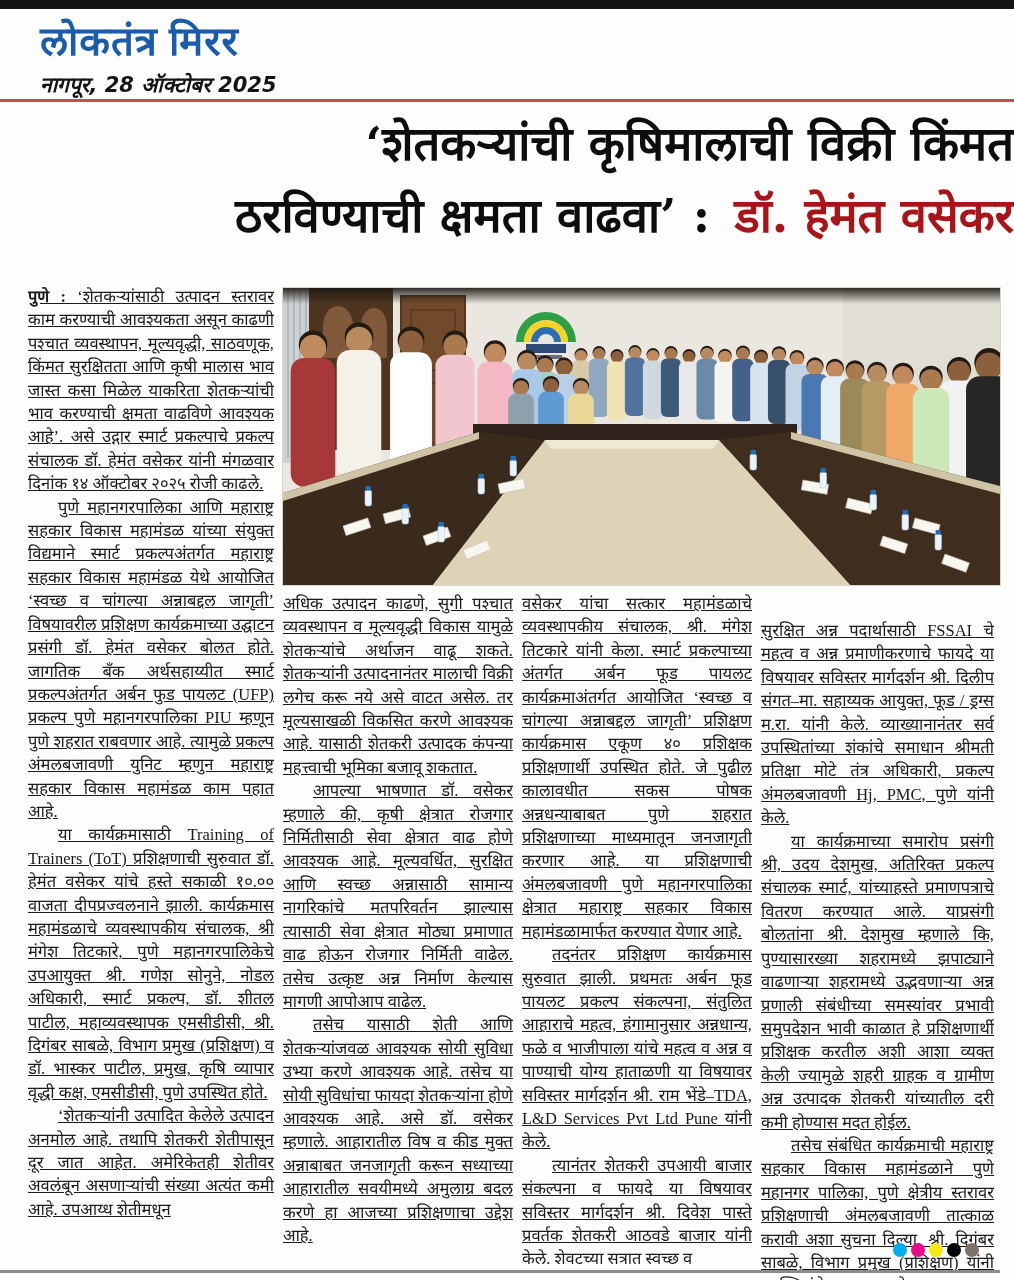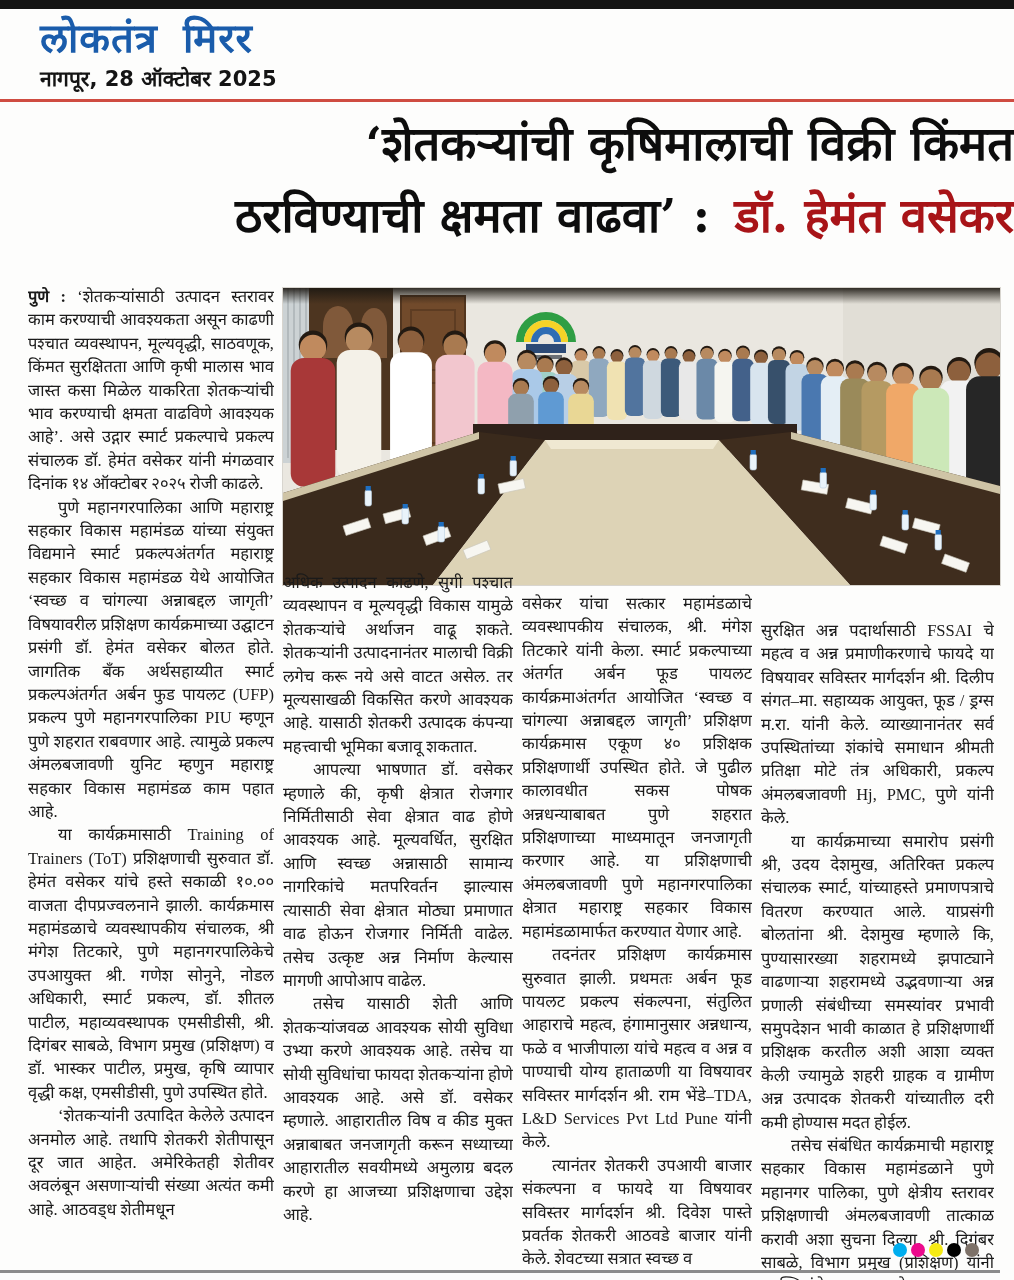--- a/index.html
+++ b/index.html
@@ -5,48 +5,48 @@
   html,body{margin:0;padding:0;background:#ffffff;}
   .page{
     position:relative;width:1014px;height:1280px;margin:0 auto;
     background:#fdfdfc;overflow:hidden;
     font-family:"Liberation Serif","DejaVu Serif",serif;
     color:#161616;
   }
   .topbar{position:absolute;top:0;left:0;width:1014px;height:9px;background:#141414;}
   .masthead{position:absolute;top:20px;left:40px;}
   .logo{
-    font-family:Liberation Mono, monospace;
+    font-family:Liberation Serif, serif;
     font-weight:bold;font-size:40px;line-height:44px;color:#1a5cab;letter-spacing:1px;
   }
   .dateline{
-    margin-top:0;font-family:"DejaVu Sans","Liberation Sans",sans-serif;
-    font-weight:bold;font-size:21px;color:#141414;
+    margin-top:6px;font-family:"DejaVu Sans","Liberation Sans",sans-serif;
+    font-weight:bold;font-size:21px;color:#141414;font-style:italic;
   }
   .redrule{position:absolute;top:99px;left:0;width:1014px;height:3px;background:#cf4c41;}
   .headline{
     position:absolute;top:108px;left:0;width:1014px;text-align:right;
     font-weight:bold;font-size:47px;line-height:72px;color:#0d0d0d;
     font-family:"DejaVu Serif","Liberation Serif",serif;
   }
   .headline .red{color:#a81418;}
   .photo{
     position:absolute;left:283px;top:288px;width:717px;height:297px;
     background:#eae7e0;outline:1px solid #d8d5cf;
   }
   .photo svg{display:block;}
   .col{
     position:absolute;text-align:justify;overflow:hidden;
     font-size:16.5px;line-height:23.4px;color:#1a1a1a;
   }
-  .col p{margin:0;text-indent:30px;}
+  .col p{margin:0;text-indent:30px;text-decoration:underline;}
   .col p.cont{text-indent:0;}
   .col p .lead{font-weight:bold;}
   .col1{left:28px;top:285px;width:246px;height:977px;}
-  .col2{left:283px;top:571px;width:230px;height:672px;}
+  .col2{left:283px;top:592px;width:230px;height:672px;}
   .col3{left:522px;top:592px;width:230px;height:672px;}
   .col4{left:761px;top:619px;width:233px;height:672px;}
   .cmyk{position:absolute;left:893px;top:1243px;display:flex;gap:4px;}
   .cmyk span{display:block;width:14px;height:14px;border-radius:50%;}
   .bottomrule{position:absolute;top:1270px;left:0;width:1000px;height:3px;background:#8c8c8c;}
 </style>
 </head>
 <body>
 
 <div class="page">
@@ -316,21 +316,21 @@
           </g>
         </g>
       <rect x="0" y="0" width="717" height="16" fill="url(#topGrad)"></rect>
     </svg>
   </div>
 
   <div class="col col1" id="col1">
       <p class="cont"><span class="lead">पुणे : </span>‘शेतकऱ्यांसाठी उत्पादन स्तरावर काम करण्याची आवश्यकता असून काढणी पश्चात व्यवस्थापन, मूल्यवृद्धी, साठवणूक, किंमत सुरक्षितता आणि कृषी मालास भाव जास्त कसा मिळेल याकरिता शेतकऱ्यांची भाव करण्याची क्षमता वाढविणे आवश्यक आहे’. असे उद्गार स्मार्ट प्रकल्पाचे प्रकल्प संचालक डॉ. हेमंत वसेकर यांनी मंगळवार दिनांक १४ ऑक्टोबर २०२५ रोजी काढले.</p>
       <p>पुणे महानगरपालिका आणि महाराष्ट्र सहकार विकास महामंडळ यांच्या संयुक्त विद्यमाने स्मार्ट प्रकल्पअंतर्गत महाराष्ट्र सहकार विकास महामंडळ येथे आयोजित ‘स्वच्छ व चांगल्या अन्नाबद्दल जागृती’ विषयावरील प्रशिक्षण कार्यक्रमाच्या उद्घाटन प्रसंगी डॉ. हेमंत वसेकर बोलत होते. जागतिक बँक अर्थसहाय्यीत स्मार्ट प्रकल्पअंतर्गत अर्बन फुड पायलट (UFP) प्रकल्प पुणे महानगरपालिका PIU म्हणून पुणे शहरात राबवणार आहे. त्यामुळे प्रकल्प अंमलबजावणी युनिट म्हणुन महाराष्ट्र सहकार विकास महामंडळ काम पहात आहे.</p>
       <p>या कार्यक्रमासाठी Training of Trainers (ToT) प्रशिक्षणाची सुरुवात डॉ. हेमंत वसेकर यांचे हस्ते सकाळी १०.०० वाजता दीपप्रज्वलनाने झाली. कार्यक्रमास महामंडळाचे व्यवस्थापकीय संचालक, श्री मंगेश तिटकारे, पुणे महानगरपालिकेचे उपआयुक्त श्री. गणेश सोनुने, नोडल अधिकारी, स्मार्ट प्रकल्प, डॉ. शीतल पाटील, महाव्यवस्थापक एमसीडीसी, श्री. दिगंबर साबळे, विभाग प्रमुख (प्रशिक्षण) व डॉ. भास्कर पाटील, प्रमुख, कृषि व्यापार वृद्धी कक्ष, एमसीडीसी, पुणे उपस्थित होते.</p>
-      <p>‘शेतकऱ्यांनी उत्पादित केलेले उत्पादन अनमोल आहे. तथापि शेतकरी शेतीपासून दूर जात आहेत. अमेरिकेतही शेतीवर अवलंबून असणाऱ्यांची संख्या अत्यंत कमी आहे. आठवड्ध शेतीमधून</p>
+      <p>‘शेतकऱ्यांनी उत्पादित केलेले उत्पादन अनमोल आहे. तथापि शेतकरी शेतीपासून दूर जात आहेत. अमेरिकेतही शेतीवर अवलंबून असणाऱ्यांची संख्या अत्यंत कमी आहे. उपआय्ध शेतीमधून</p>
     </div>
   <div class="col col2" id="col2">
       <p class="cont">अधिक उत्पादन काढणे, सुगी पश्चात व्यवस्थापन व मूल्यवृद्धी विकास यामुळे शेतकऱ्यांचे अर्थाजन वाढू शकते. शेतकऱ्यांनी उत्पादनानंतर मालाची विक्री लगेच करू नये असे वाटत असेल. तर मूल्यसाखळी विकसित करणे आवश्यक आहे. यासाठी शेतकरी उत्पादक कंपन्या महत्त्वाची भूमिका बजावू शकतात.</p>
       <p>आपल्या भाषणात डॉ. वसेकर म्हणाले की, कृषी क्षेत्रात रोजगार निर्मितीसाठी सेवा क्षेत्रात वाढ होणे आवश्यक आहे. मूल्यवर्धित, सुरक्षित आणि स्वच्छ अन्नासाठी सामान्य नागरिकांचे मतपरिवर्तन झाल्यास त्यासाठी सेवा क्षेत्रात मोठ्या प्रमाणात वाढ होऊन रोजगार निर्मिती वाढेल. तसेच उत्कृष्ट अन्न निर्माण केल्यास मागणी आपोआप वाढेल.</p>
       <p>तसेच यासाठी शेती आणि शेतकऱ्यांजवळ आवश्यक सोयी सुविधा उभ्या करणे आवश्यक आहे. तसेच या सोयी सुविधांचा फायदा शेतकऱ्यांना होणे आवश्यक आहे. असे डॉ. वसेकर म्हणाले. आहारातील विष व कीड मुक्त अन्नाबाबत जनजागृती करून सध्याच्या आहारातील सवयीमध्ये अमुलाग्र बदल करणे हा आजच्या प्रशिक्षणाचा उद्देश आहे.</p>
     </div>
   <div class="col col3" id="col3">
       <p class="cont">वसेकर यांचा सत्कार महामंडळाचे व्यवस्थापकीय संचालक, श्री. मंगेश तिटकारे यांनी केला. स्मार्ट प्रकल्पाच्या अंतर्गत अर्बन फूड पायलट कार्यक्रमाअंतर्गत आयोजित ‘स्वच्छ व चांगल्या अन्नाबद्दल जागृती’ प्रशिक्षण कार्यक्रमास एकूण ४० प्रशिक्षक प्रशिक्षणार्थी उपस्थित होते. जे पुढील कालावधीत सकस पोषक अन्नधन्याबाबत पुणे शहरात प्रशिक्षणाच्या माध्यमातून जनजागृती करणार आहे. या प्रशिक्षणाची अंमलबजावणी पुणे महानगरपालिका क्षेत्रात महाराष्ट्र सहकार विकास महामंडळामार्फत करण्यात येणार आहे.</p>
       <p>तदनंतर प्रशिक्षण कार्यक्रमास सुरुवात झाली. प्रथमतः अर्बन फूड पायलट प्रकल्प संकल्पना, संतुलित आहाराचे महत्व, हंगामानुसार अन्नधान्य, फळे व भाजीपाला यांचे महत्व व अन्न व पाण्याची योग्य हाताळणी या विषयावर सविस्तर मार्गदर्शन श्री. राम भेंडे–TDA, L&amp;D Services Pvt Ltd Pune यांनी केले.</p>
       <p>त्यानंतर शेतकरी उपआयी बाजार संकल्पना व फायदे या विषयावर सविस्तर मार्गदर्शन श्री. दिवेश पास्ते प्रवर्तक शेतकरी आठवडे बाजार यांनी केले. शेवटच्या सत्रात स्वच्छ व</p>

